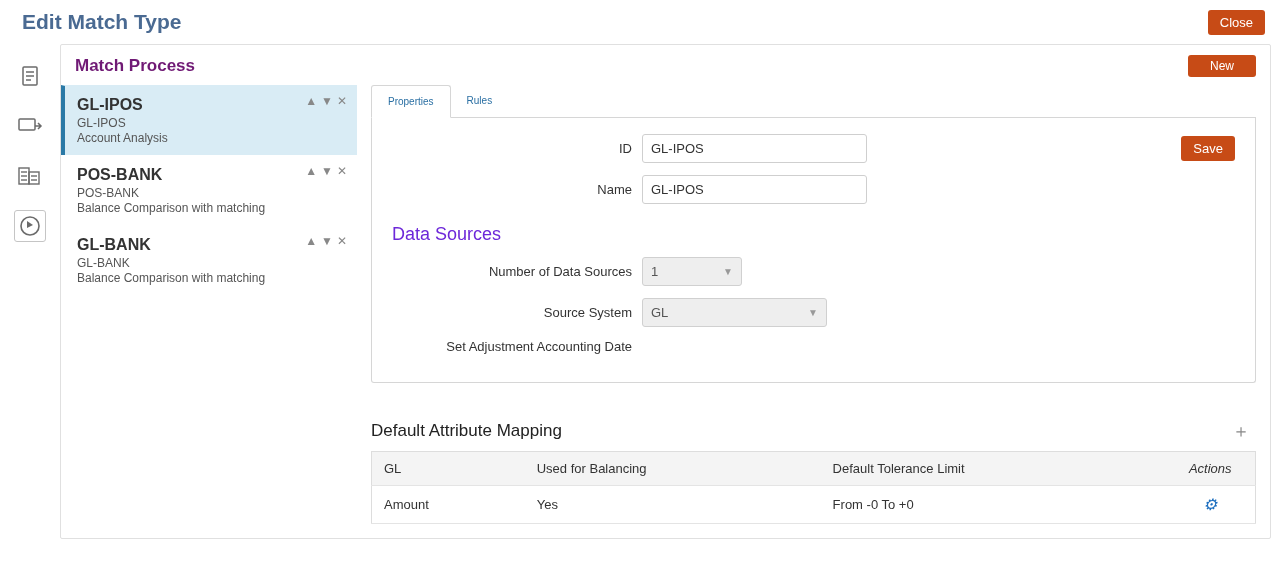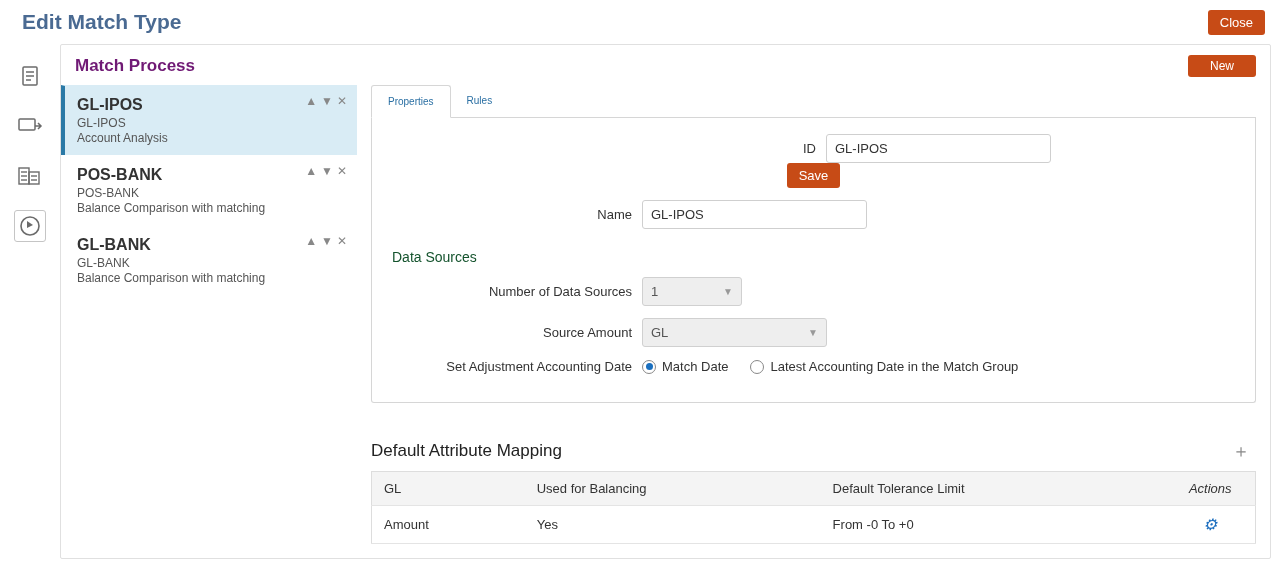--- a/index.html
+++ b/index.html
@@ -24,24 +24,24 @@
   .process-item .pid { font-size: 12px; color: #555; margin-top: 2px; }
   .process-item .pdesc { font-size: 12px; color: #555; margin-top: 1px; }
   .item-actions { position: absolute; top: 8px; right: 10px; display: flex; gap: 4px; color: #888; font-size: 12px; }
   .item-actions span { cursor: pointer; }
   .detail { flex: 1; padding: 0 14px 14px 14px; }
   .tabs { display: flex; border-bottom: 1px solid #d6d6d6; }
   .tab { padding: 10px 16px; color: #2a6fa3; cursor: pointer; font-size: 10px; }
   .tab.active { border: 1px solid #d6d6d6; border-bottom: 1px solid #fff; border-radius: 3px 3px 0 0; margin-bottom: -1px; background: #fff; }
   .panel { border: 1px solid #d6d6d6; border-top: none; padding: 16px 20px; border-radius: 0 0 3px 3px; }
   .form-row { display: flex; align-items: center; margin-bottom: 12px; }
-  .form-row.top { justify-content: space-between; flex-direction: column; }
+  .form-row.top { justify-content: space-between; }
   .form-label { width: 250px; text-align: right; padding-right: 10px; color: #333; font-size: 13px; }
   .text-input { border: 1px solid #cfcfcf; border-radius: 3px; padding: 6px 8px; width: 225px; font-size: 13px; color: #333; }
-  .subsection { font-size: 14px; color: #14532d; margin: 20px 0 12px 0; }
+  .subsection { font-size: 18px; color: #6d28d9; margin: 20px 0 12px 0; }
   .select-fake { border: 1px solid #d0d0d0; background: #eee; border-radius: 3px; padding: 6px 8px; width: 100px; display: flex; justify-content: space-between; align-items: center; color: #555; }
   .select-fake.wide { width: 185px; }
   .radio-row { display: flex; align-items: center; gap: 22px; }
   .radio-opt { display: flex; align-items: center; gap: 6px; }
   .radio-circle { width: 14px; height: 14px; border: 1px solid #888; border-radius: 50%; display: inline-flex; align-items: center; justify-content: center; }
   .radio-circle.checked::after { content: ""; width: 7px; height: 7px; background: #1a6fbf; border-radius: 50%; }
   .mapping-block { margin-top: 36px; }
   .mapping-header { display: flex; justify-content: space-between; align-items: center; margin-bottom: 8px; }
   .mapping-title { font-size: 17px; color: #222; }
   .plus { font-size: 18px; color: #888; cursor: pointer; padding: 0 6px; }
@@ -155,38 +155,28 @@
             <div class="subsection">Data Sources</div>
 
             <div class="form-row">
               <div class="form-label">Number of Data Sources</div>
               <div class="select-fake">
                 <span>1</span>
                 <span style="font-size:10px;color:#999;">▼</span>
               </div>
             </div>
             <div class="form-row">
-              <div class="form-label">Source Amount</div>
+              <div class="form-label">Source System</div>
               <div class="select-fake wide">
                 <span>GL</span>
                 <span style="font-size:10px;color:#999;">▼</span>
               </div>
             </div>
             <div class="form-row">
               <div class="form-label" style="width:250px;">Set Adjustment Accounting Date</div>
-              <div class="radio-row">
-                <div class="radio-opt">
-                  <span class="radio-circle checked"></span>
-                  <span>Match Date</span>
-                </div>
-                <div class="radio-opt">
-                  <span class="radio-circle"></span>
-                  <span>Latest Accounting Date in the Match Group</span>
-                </div>
-              </div>
             </div>
           </div>
 
           <div class="mapping-block">
             <div class="mapping-header">
               <div class="mapping-title">Default Attribute Mapping</div>
               <div class="plus">＋</div>
             </div>
             <table class="mapping">
               <thead>

